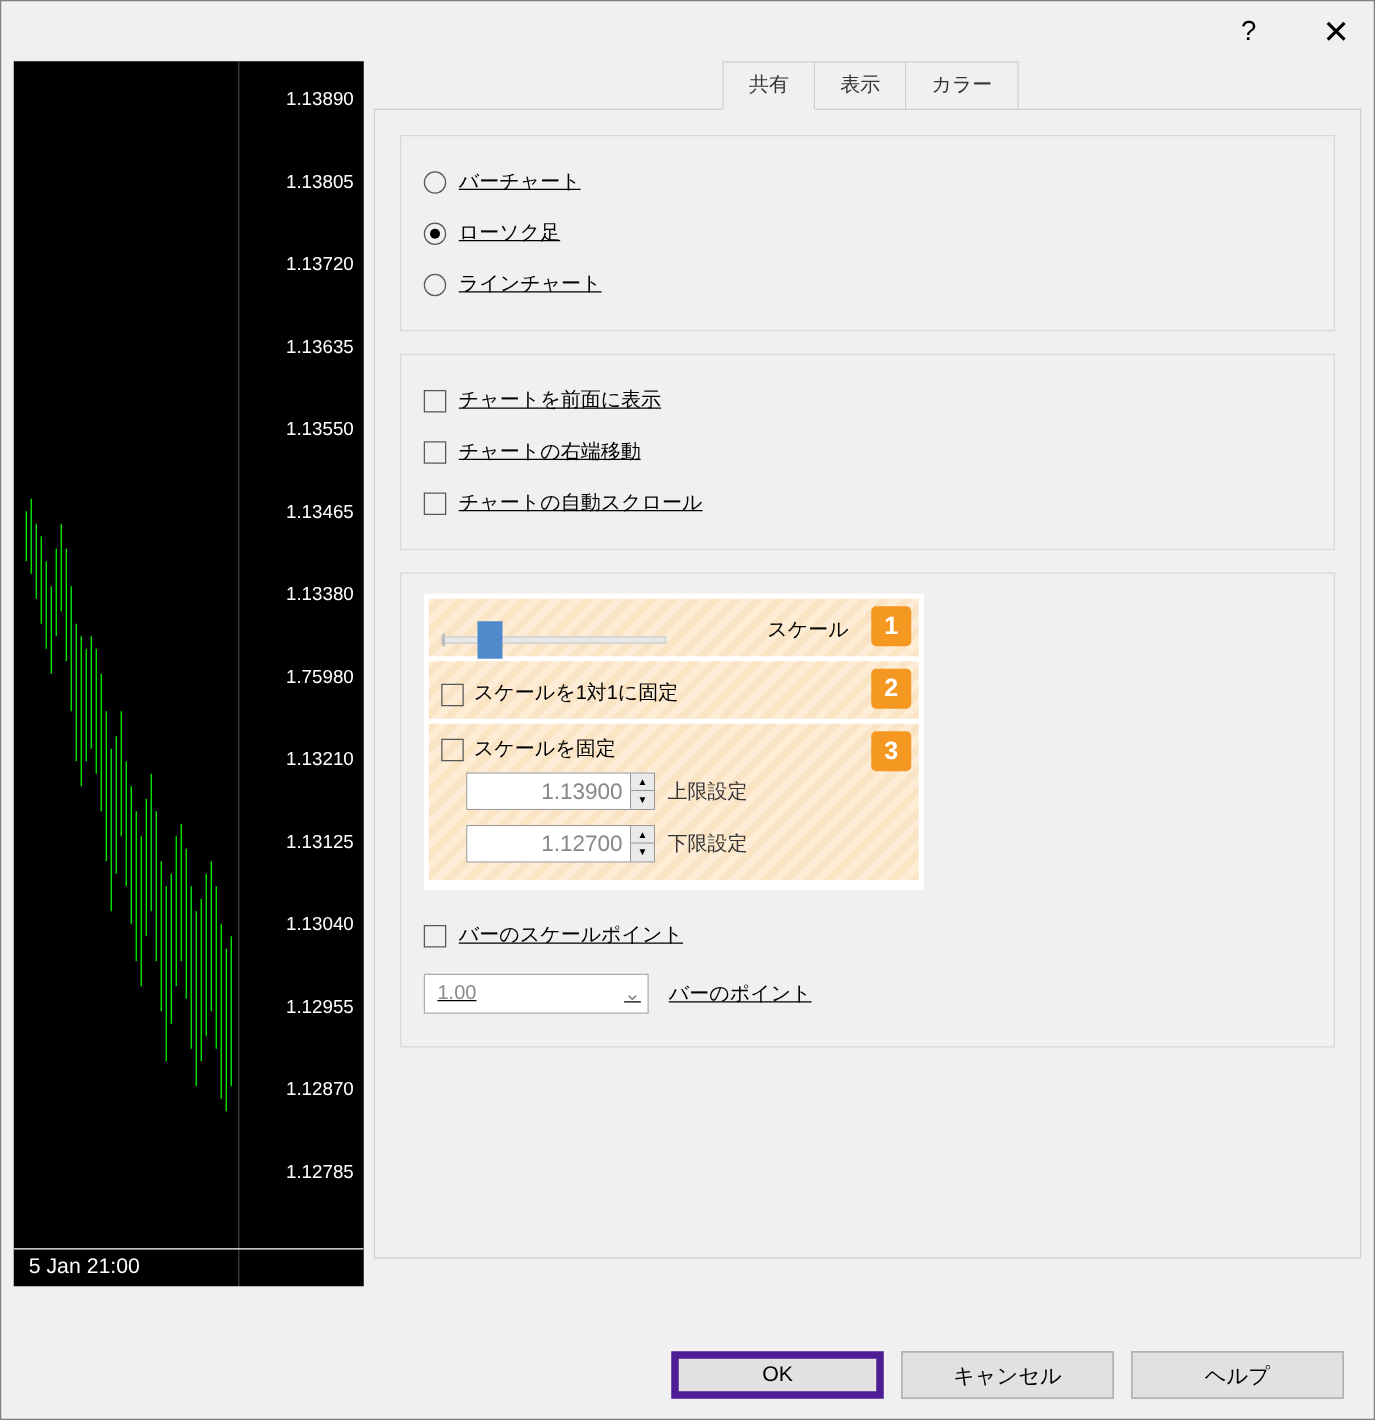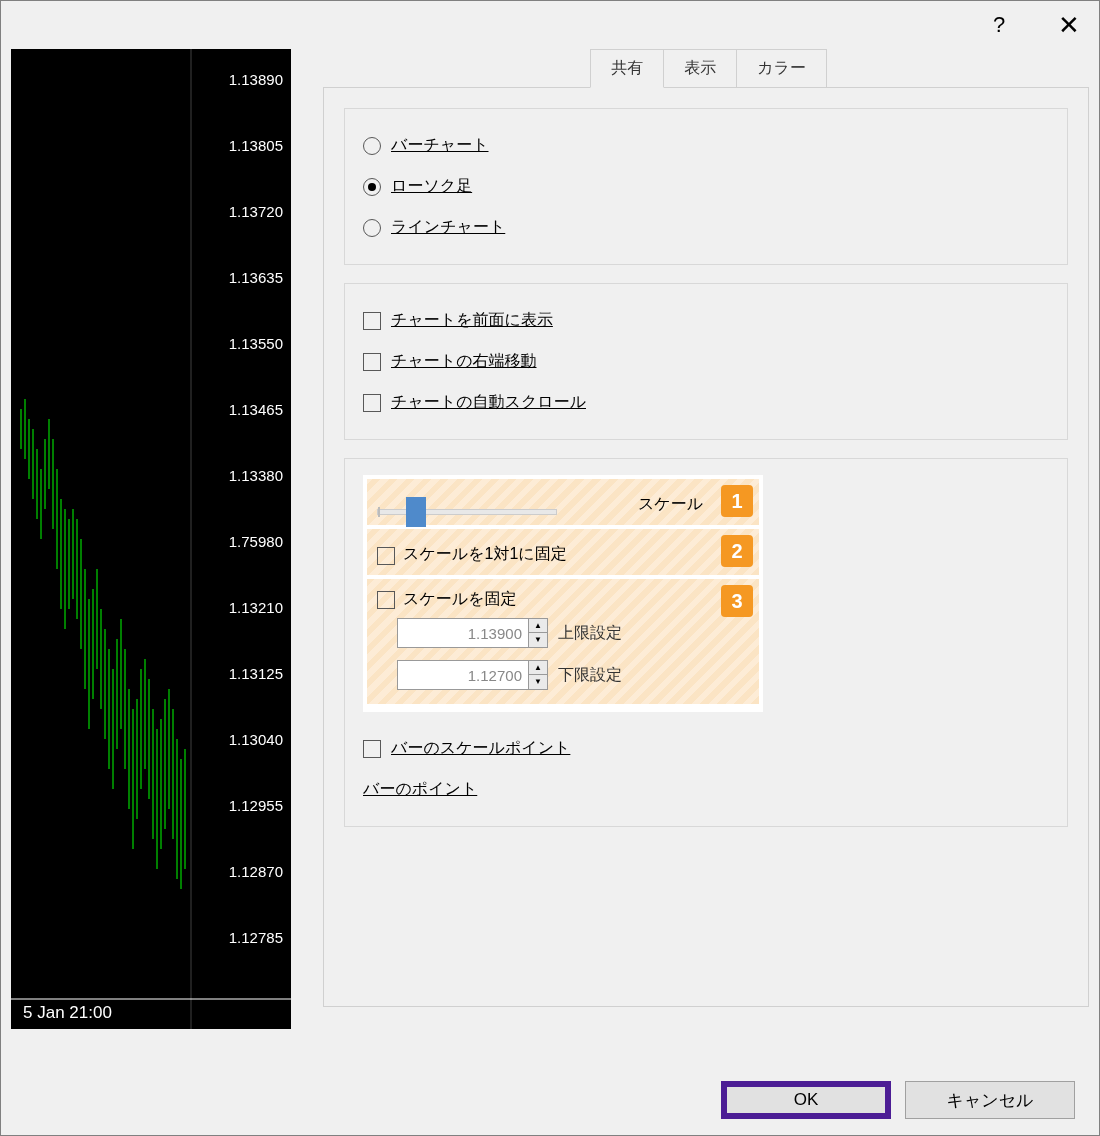--- a/index.html
+++ b/index.html
@@ -35,21 +35,21 @@
 }
 .close-btn {
   font-size: 26px;
   width: 40px;
   text-align: center;
   cursor: pointer;
 }
 .content {
   display: flex;
   padding: 0 10px;
-  gap: 32px;
+  gap: 8px;
 }
 .chart-preview {
   width: 280px;
   height: 980px;
   background: #000;
   position: relative;
   overflow: hidden;
 }
 .chart-svg { width: 100%; height: 100%; display: block; }
 .y-labels {
@@ -202,21 +202,21 @@
 .spinner {
   display: flex;
   border: 1px solid #999;
   background: #fff;
 }
 .spinner-input {
   width: 130px;
   border: none;
   text-align: right;
   padding: 0 6px;
-  font-size: 15px;
+  font-size: 18px;
   color: #888;
   background: #fff;
 }
 .spinner-btns {
   display: flex;
   flex-direction: column;
   border-left: 1px solid #999;
 }
 .sp-btn {
   width: 18px;
@@ -437,27 +437,32 @@
                 <span class="sp-label">下限設定</span>
               </div>
             </div>
           </div>
 
           <div class="check-row">
             <span class="checkbox"></span>
             <span>バーのスケールポイント</span>
           </div>
           <div class="check-row" style="gap:16px">
+            <div class="dropdown">
+              <div class="dropdown-val">1.00</div>
+              <div class="dd-arrow">⌄</div>
+            </div>
             <span>バーのポイント</span>
           </div>
 
         </div>
 
       </div>
     </div>
   </div>
 
   <div class="buttons">
     <div class="btn primary">OK</div>
     <div class="btn">キャンセル</div>
+    <div class="btn">ヘルプ</div>
   </div>
 
 </div>
 
 </body></html>

